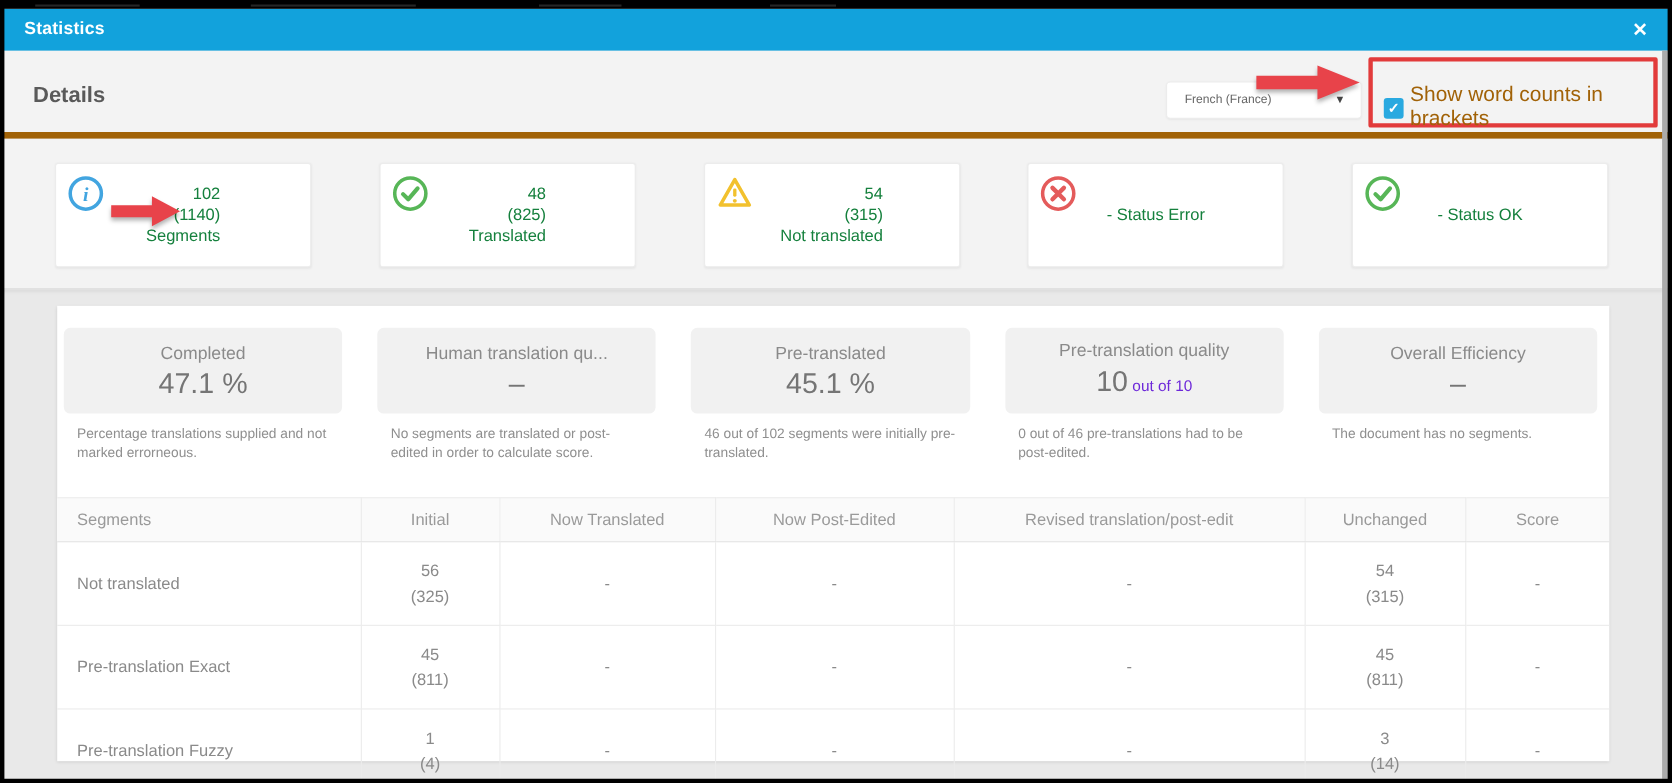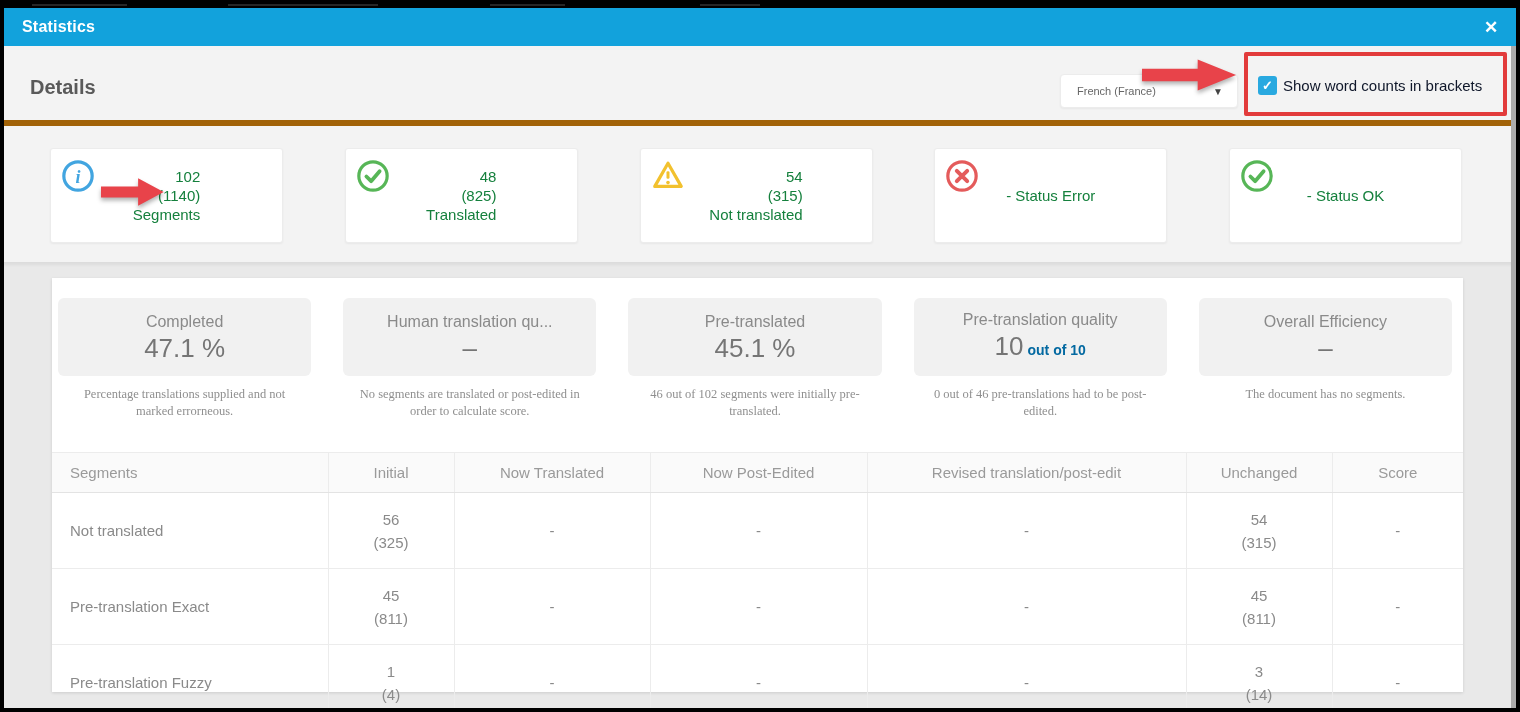--- a/index.html
+++ b/index.html
@@ -54,21 +54,21 @@
   .anno-rect {
     position:absolute; left:1244px; top:6px; width:263px; height:64px;
     border:4px solid #e23b3b; border-radius:2px; z-index:15; pointer-events:none;
   }
   .wordcount-group { position:absolute; left:1258px; top:30px; display:flex; align-items:center; z-index:16; }
   .checkbox {
     width:19px; height:19px; background:#29a9e0; border-radius:3px;
     display:flex; align-items:center; justify-content:center; cursor:pointer;
     color:#fff; font-size:13px; font-weight:700;
   }
-  .wordcount-group label { margin-left:6px; font-size:15px; color:#0f172a; }
+  .wordcount-group label { margin-left:6px; font-size:19px; color:#a16207; }
 
   
   .status-section {
     position:absolute; left:0; top:126px; width:100%; height:137px;
     background:#f3f3f3; border-bottom:1px solid #dcdcdc;
     box-shadow:0 2px 3px rgba(0,0,0,.06); z-index:2;
   }
   .status-cards {
     position:absolute; left:50px; right:58px; top:22px; height:95px;
     display:flex; justify-content:space-between;
@@ -91,23 +91,23 @@
   .metrics-row, .desc-row {
     display:flex; gap:32px; padding-left:6px; padding-right:11px;
   }
   .metrics-row { padding-top:20px; }
   .metric-card {
     flex:1; height:78px; background:#f1f1f1; border-radius:6px;
     display:flex; flex-direction:column; align-items:center; justify-content:center;
   }
   .metric-title { font-size:16px; color:#8a8a8a; margin-bottom:4px; white-space:nowrap; }
   .metric-value { font-size:26px; color:#757575; font-weight:500; line-height:26px; }
-  .metric-value .suffix { font-size:14px; color:#0369a1; font-weight:700; margin-left:4px; }
+  .metric-value .suffix { font-size:14px; color:#6d28d9; font-weight:400; margin-left:4px; }
   .desc-row { margin-top:10px; }
-  .metric-desc { flex:1; text-align:center; font-size:12.5px; line-height:17px; color:#8f8f8f; padding:0 12px;font-family:Liberation Serif, serif; }
+  .metric-desc { flex:1; text-align:left; font-size:12.5px; line-height:17px; color:#8f8f8f; padding:0 12px; }
 
   
   table.stats { width:100%; border-collapse:collapse; margin-top:32px; table-layout:fixed; }
   table.stats th {
     height:40px; background:#fafafa; font-size:15px; font-weight:400; color:#9a9a9a;
     border-top:1px solid #ececec; border-bottom:1px solid #e3e3e3; border-right:1px solid #ececec;
     text-align:center; white-space:nowrap; overflow:hidden;
   }
   table.stats th:first-child { text-align:left; padding-left:18px; }
   table.stats th:last-child { border-right:none; }

